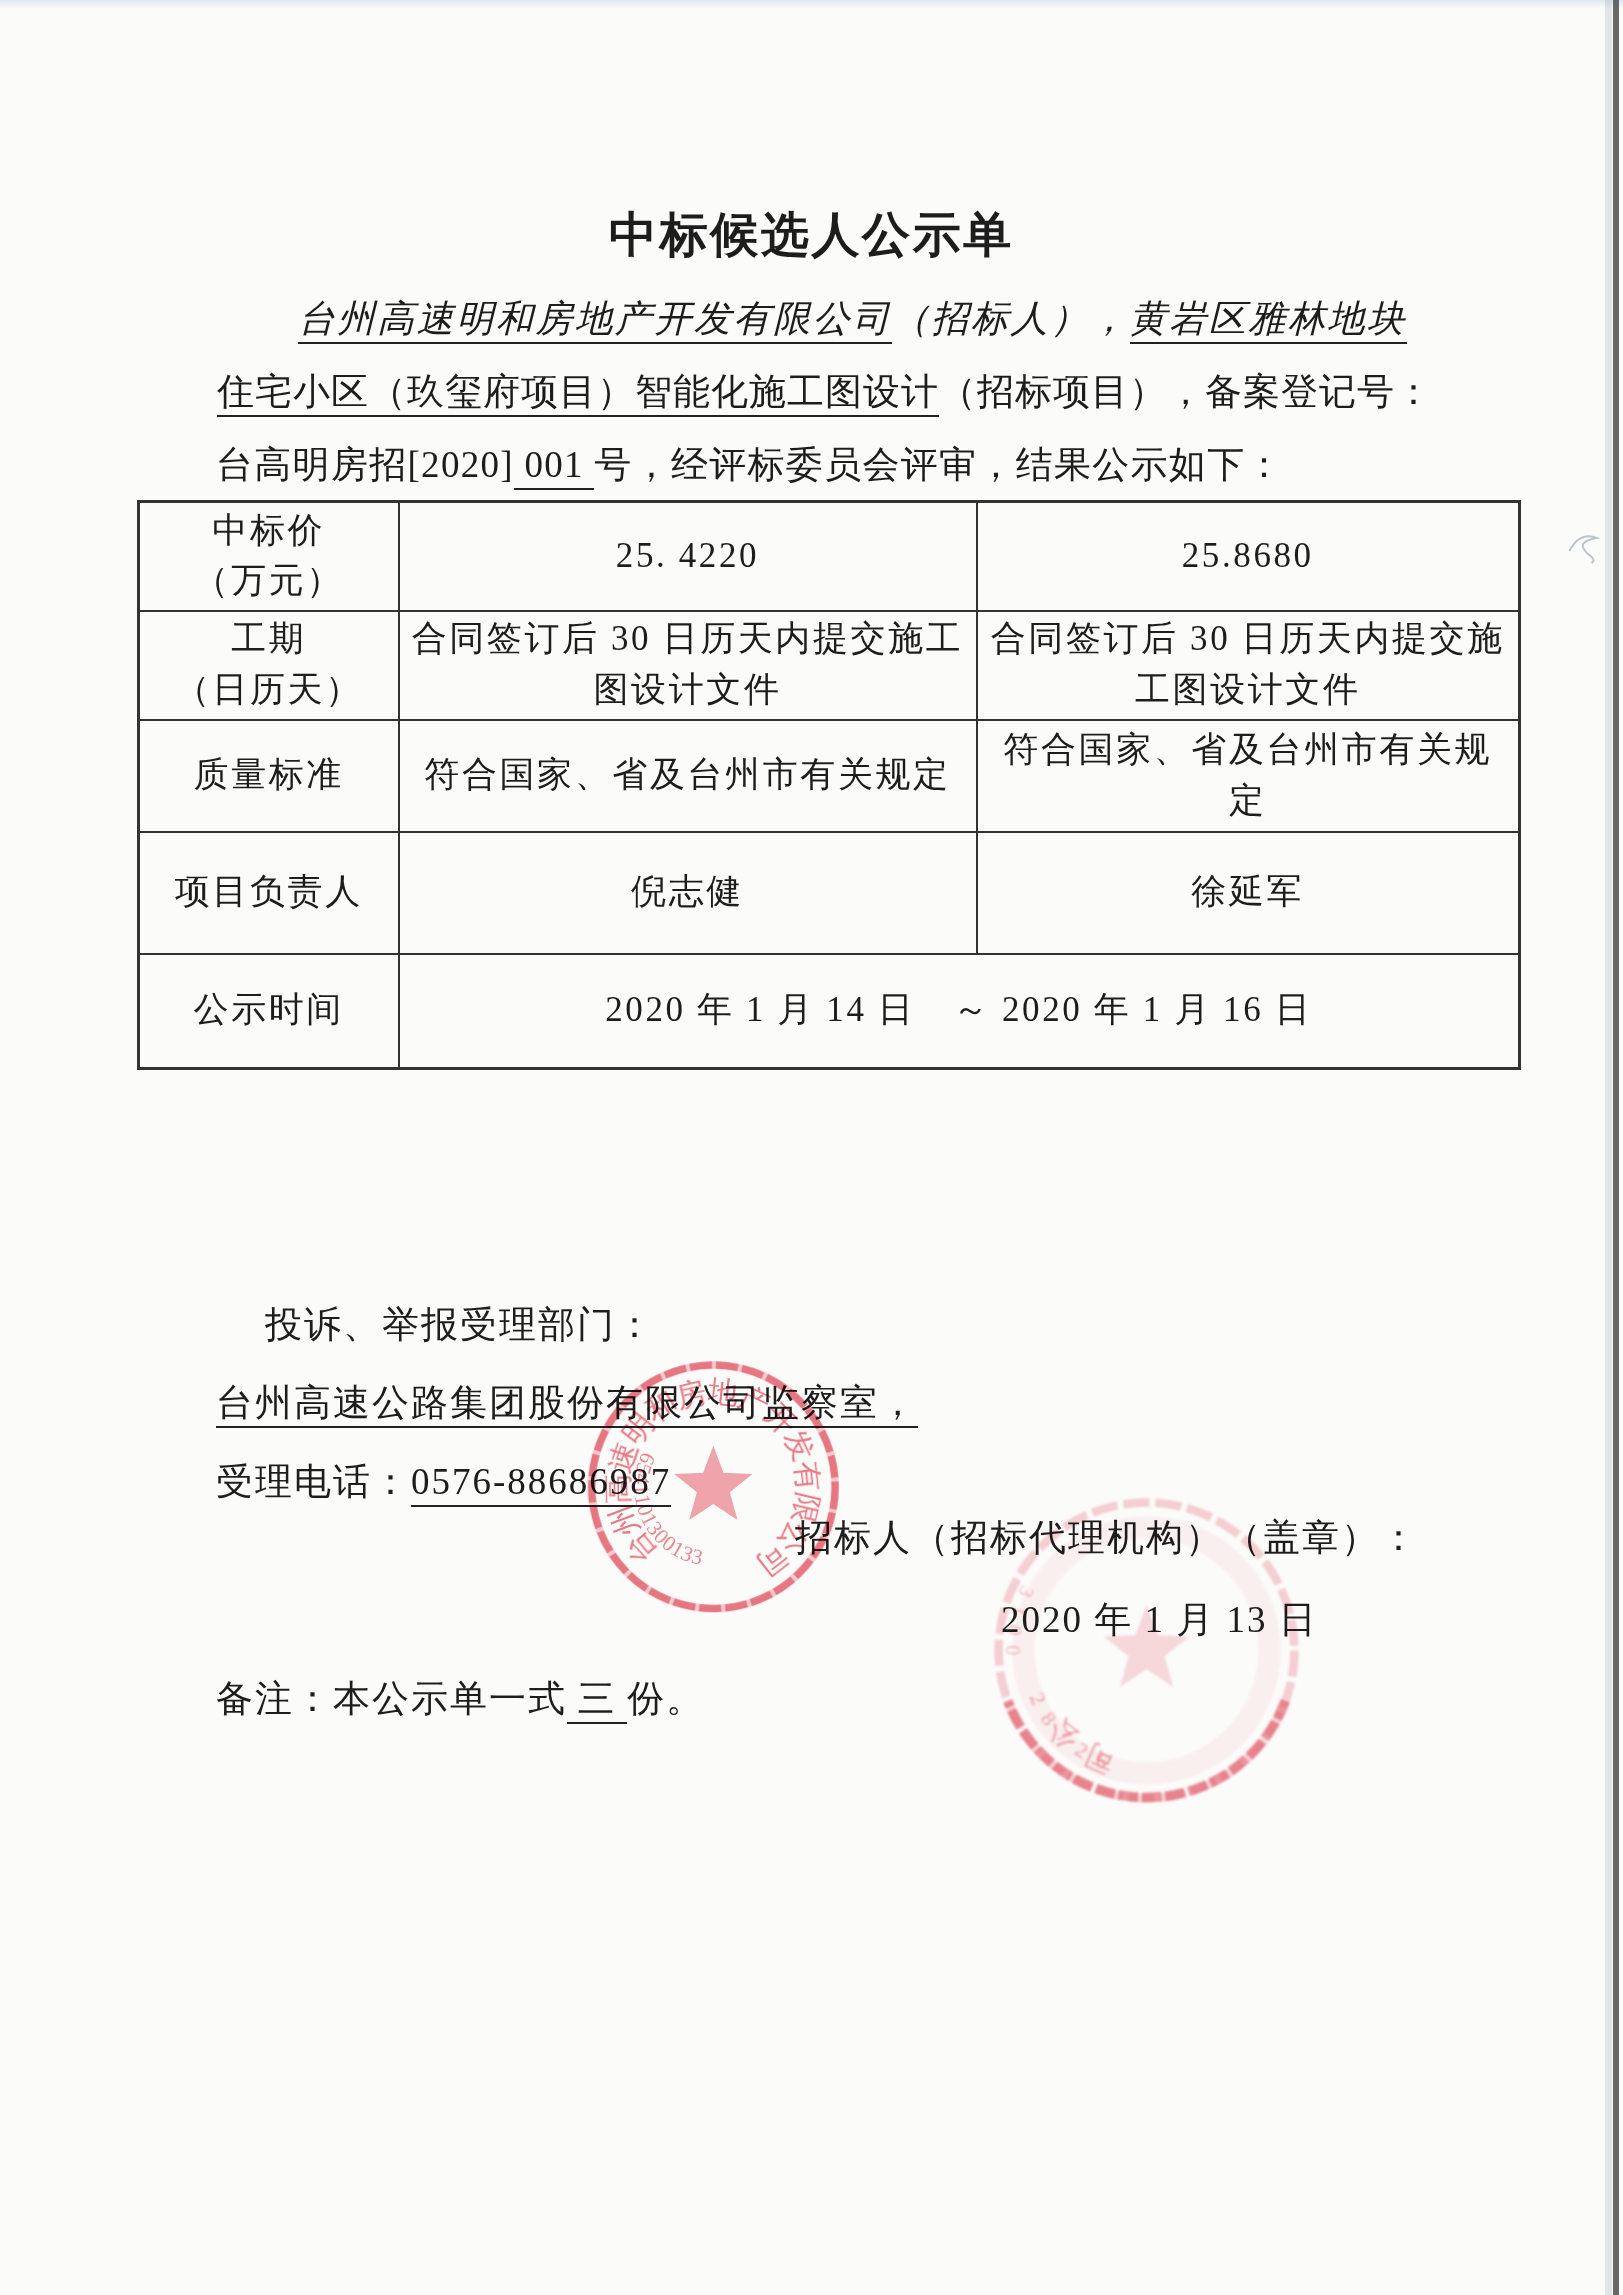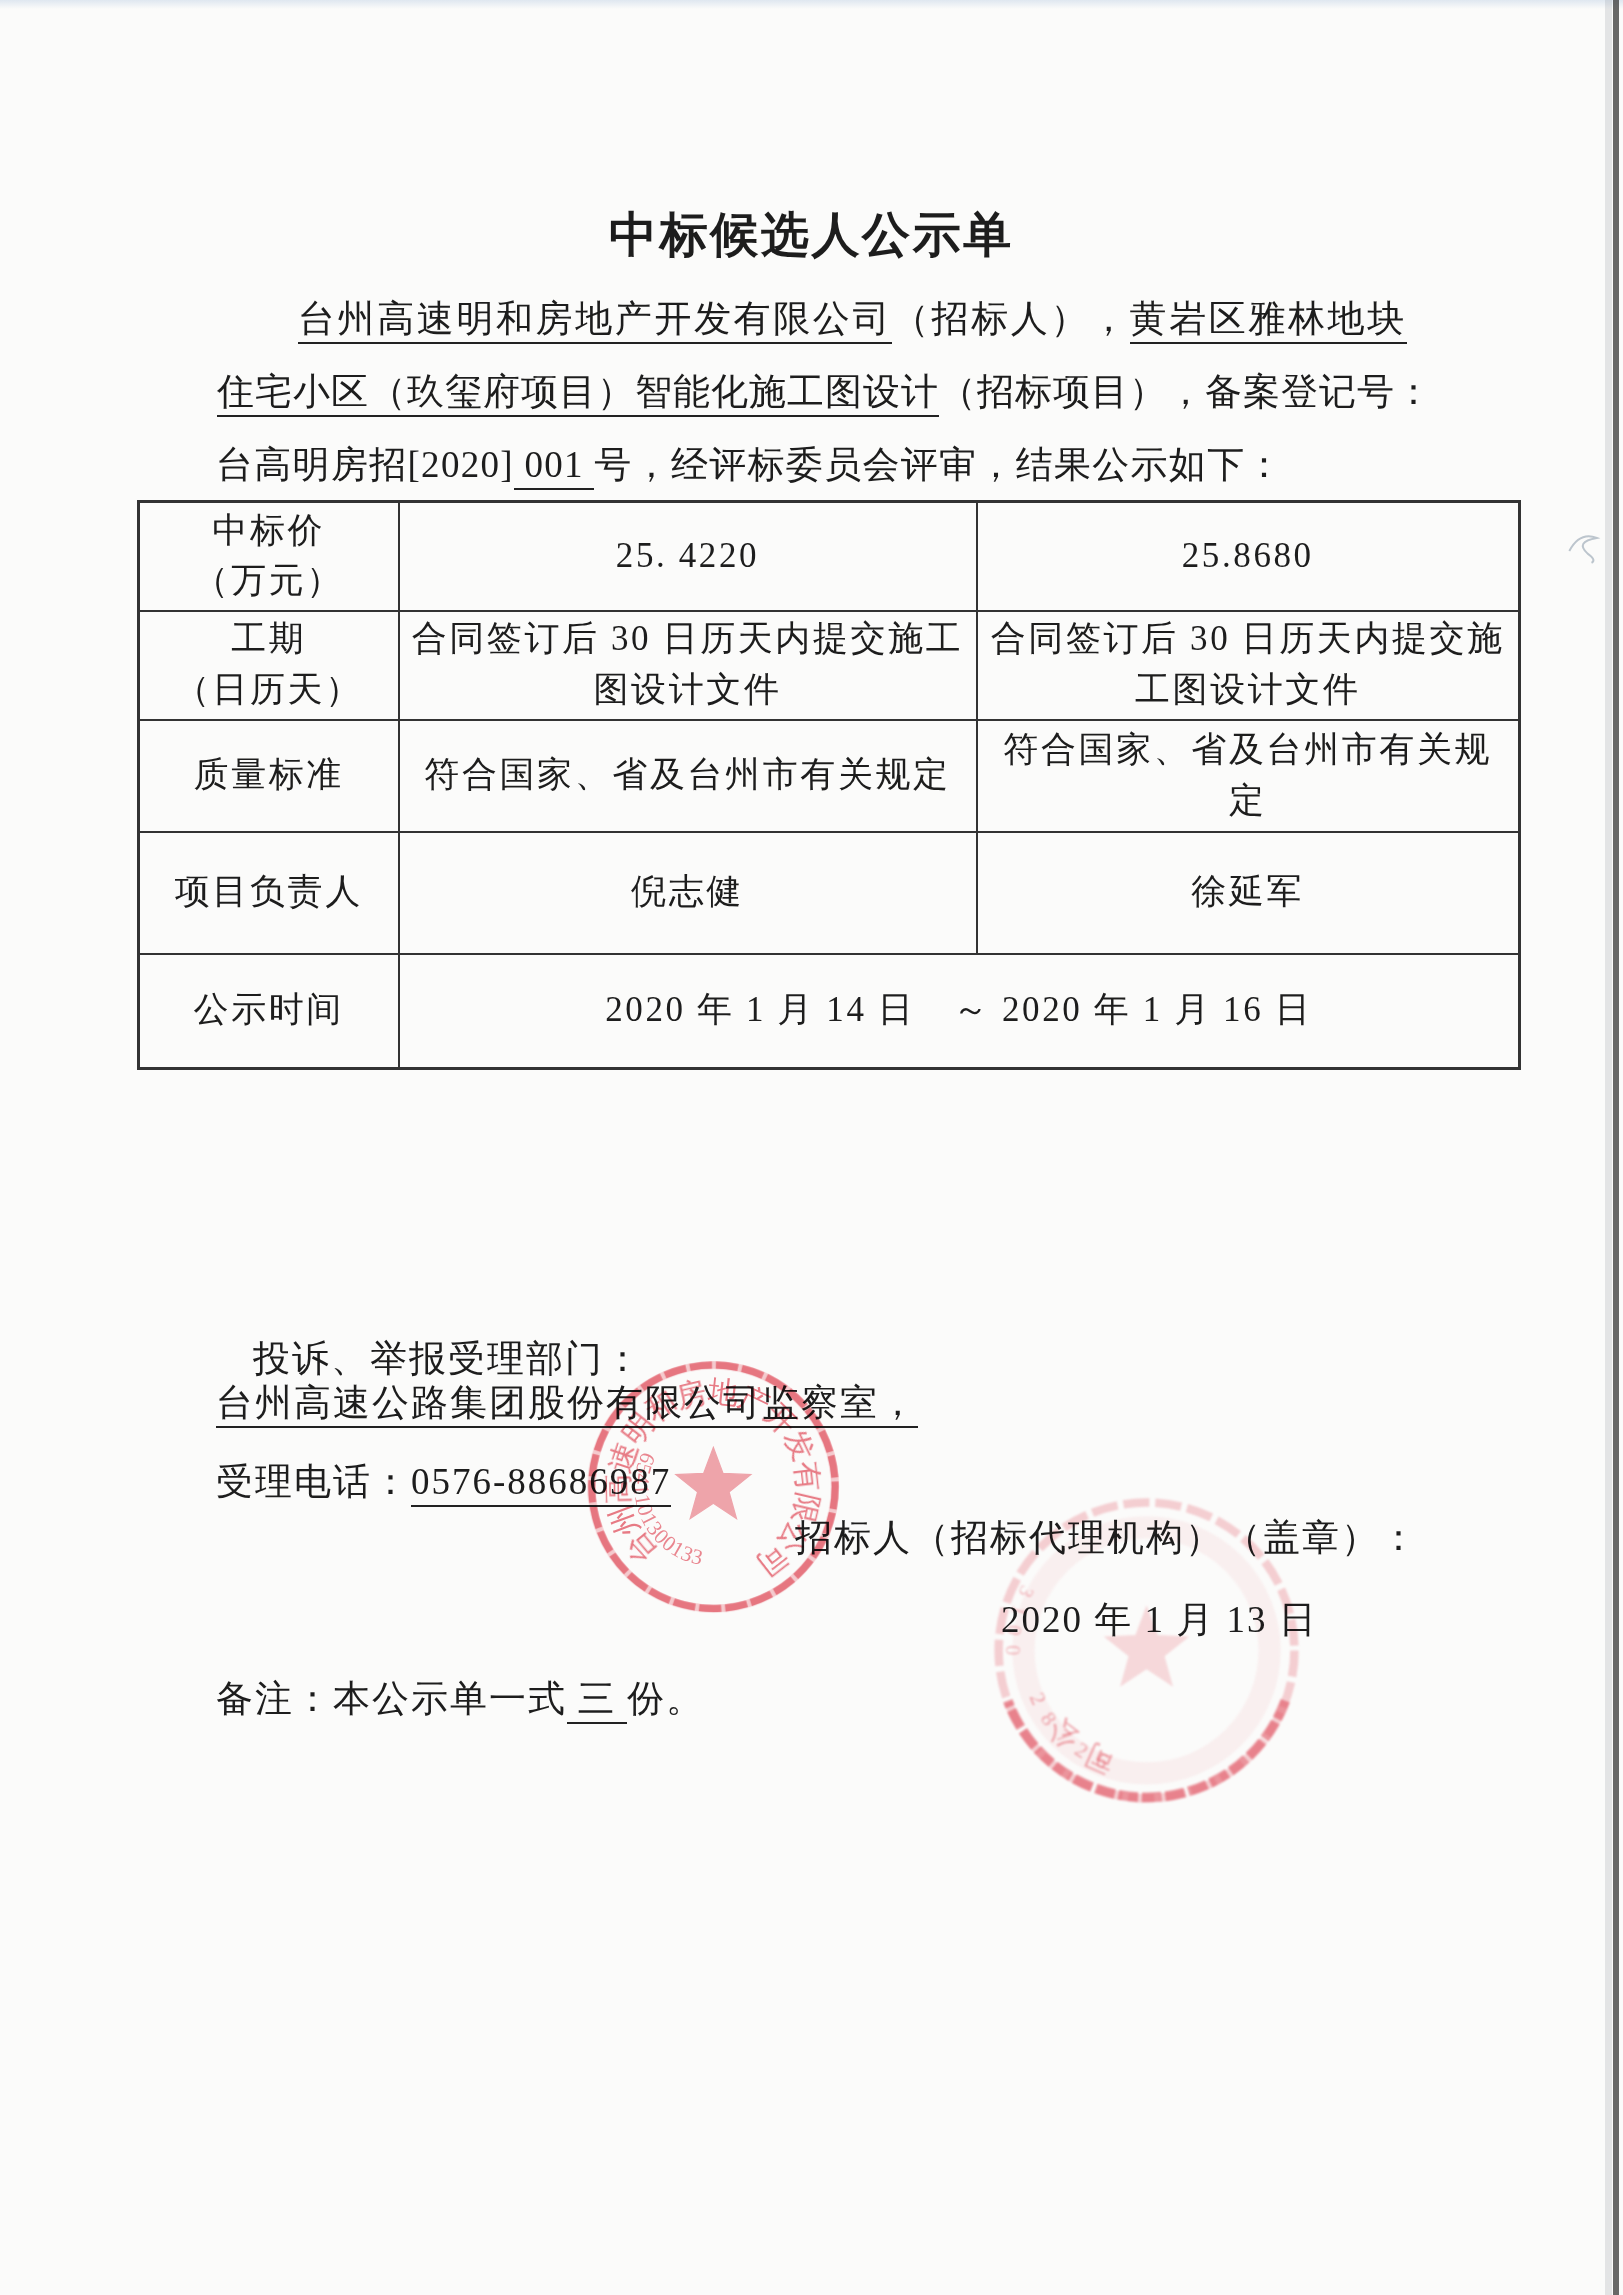--- a/index.html
+++ b/index.html
@@ -27,21 +27,21 @@
     text-align:center;
     font-family:"Liberation Sans","DejaVu Sans",sans-serif;
     font-weight:700;
     font-size:48px;
     letter-spacing:2.6px;
   }
 
   
   .intro { left:216px; top:285px; width:1217px; font-size:37px; }
   .iline { height:73px; line-height:68px; white-space:nowrap; }
-  .il1 { padding-left:82px; letter-spacing:2.6px; }
+  .il1 { padding-left:82px; letter-spacing:2.6px;font-style:italic; }
   .il2 { letter-spacing:1px;text-align:right; }
   .il3 { letter-spacing:1.3px; }
 
   .u  { border-bottom:2.6px solid #222; padding-bottom:3.3px; }
   .u-pad { padding-left:10.5px; padding-right:10.5px; }
 
   
   table.main {
     position:absolute; left:137px; top:500px;
     width:1381px;
@@ -56,21 +56,21 @@
     padding:0 11.8px;
   }
   table.main { border:3.3px solid #333; }
   tr.tr1{height:115px} tr.tr2{height:108px} tr.tr3{height:109px}
   tr.tr4{height:109px} tr.tr5{height:112px} tr.tr6{height:122px} tr.tr7{height:115px}
   td.hdr { letter-spacing:6.5px; }
   td.lbl { letter-spacing:3.9px; }
 
   
   .fline { position:absolute; font-size:37px; letter-spacing:2px; white-space:nowrap; }
-  .fl1 { left:253px;  top:1300px;margin-top:34px; }
+  .fl1 { left:265px;  top:1300px; }
   .fl2 { left:216px;  top:1378px; }
   .fl3 { left:216px;  top:1457px; }
   .fl4 { left:795px; top:1513px; }
   .fl5 { left:1001px; top:1595px; }
   .fl6 { left:216px;  top:1674px; }
 
   
   svg.seals {
     position:absolute; left:0; top:0;
     mix-blend-mode:multiply;

